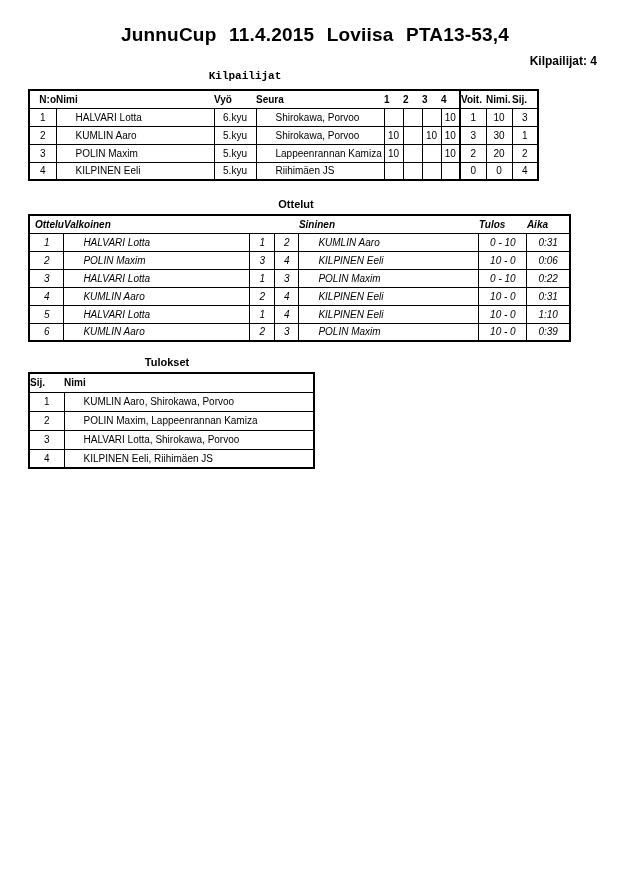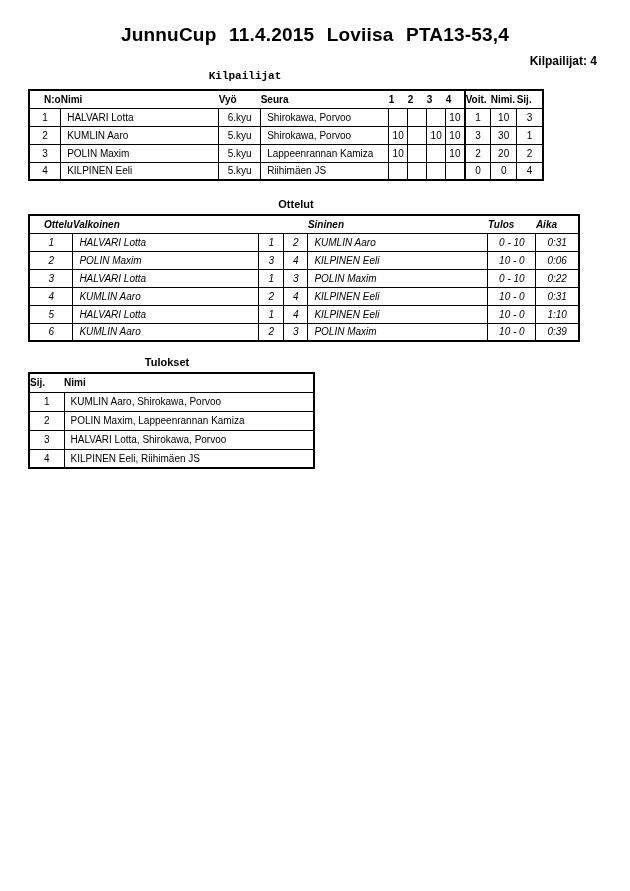--- a/index.html
+++ b/index.html
@@ -41,22 +41,22 @@
     white-space: nowrap;
     overflow: hidden;
     vertical-align: middle;
   }
   th {
     border: none; border-bottom: 1px solid #000;
     font-weight: bold; text-align: left;
     overflow: visible;
   }
   td { border: 1px solid #000; text-align: center; }
-  .l  { text-align: left; padding-left: 6px; }
-  .hl { text-align: right; padding-left: 14px; }
+  .l  { text-align: left; padding-left: 19px; }
+  .hl { text-align: right; padding-left: 5px; }
   .sep { border-left: 2px solid #000 !important; margin-left: 8px; }
 
   #table-kilpailijat { top: 89px;  left: 28px; }
   #table-kilpailijat tr { height: 18px; }
   #table-ottelut     { top: 214px; left: 28px; font-style: italic; }
   #table-ottelut tr { height: 18px; }
   #table-tulokset    { top: 372px; left: 28px; }
   #table-tulokset tr { height: 19px; }
 </style>
 </head>

